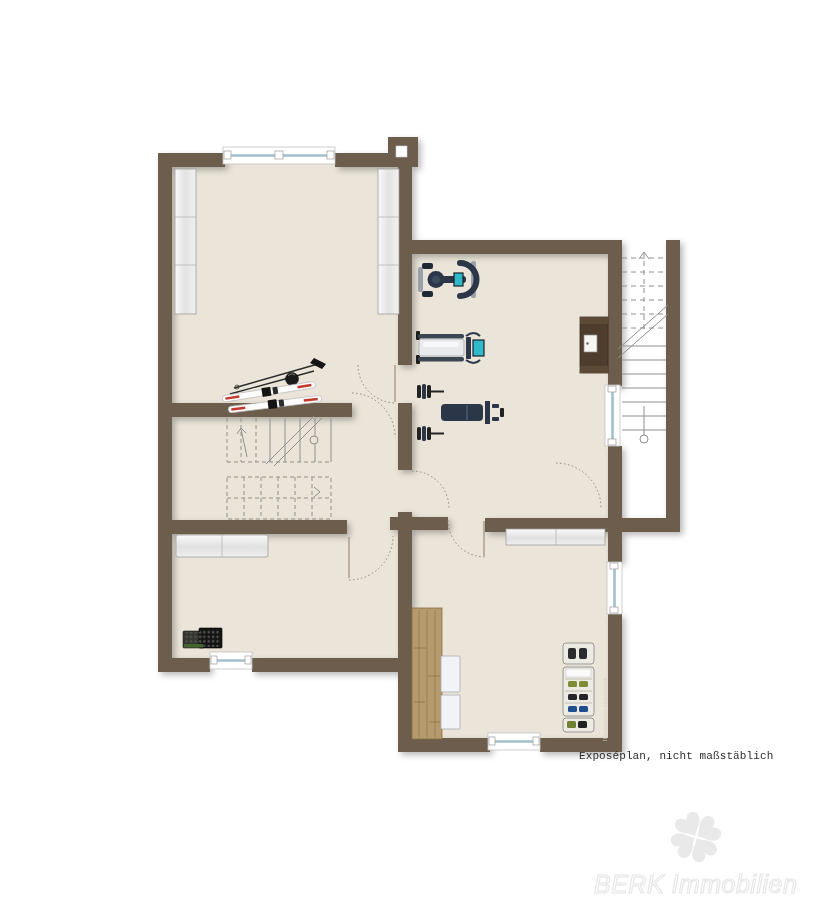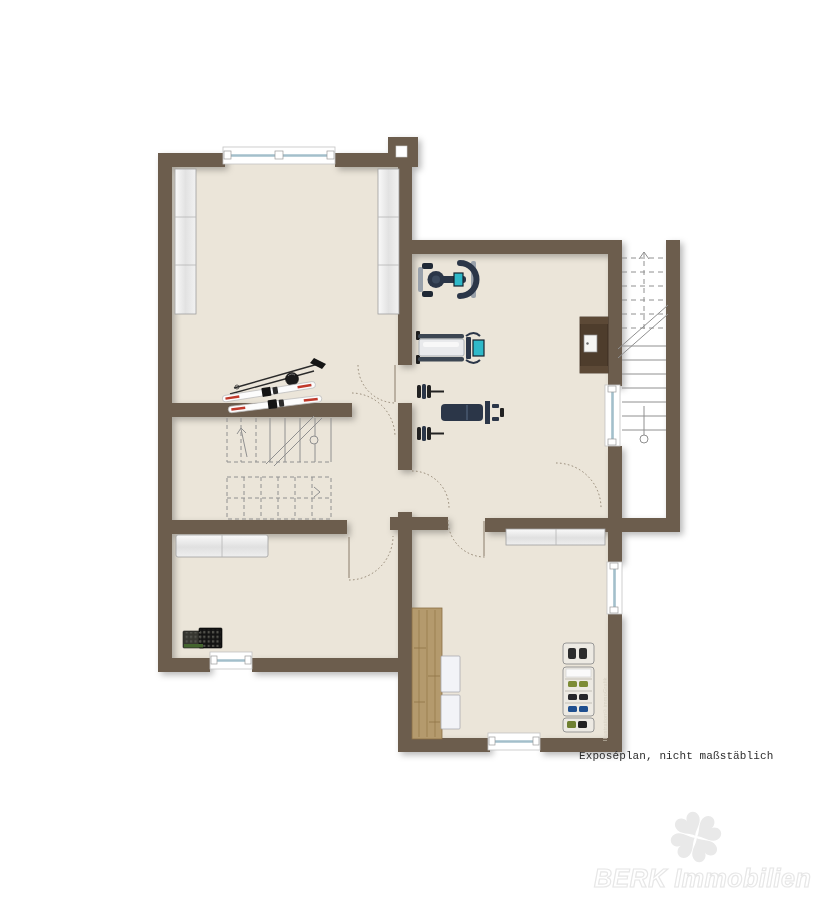--- a/index.html
+++ b/index.html
@@ -6,21 +6,21 @@
   .page{position:relative;width:835px;height:900px;background:#ffffff;overflow:hidden;
         font-family:"Liberation Sans",sans-serif;}
   .plan{position:absolute;left:0;top:0;}
   .footer-note{position:absolute;left:579px;top:750px;font-size:11px;color:#2b2b2b;
                letter-spacing:0.1px;white-space:nowrap;font-family:Liberation Mono, monospace;}
   .credit-vertical{position:absolute;left:602px;top:657px;height:84px;width:11px;
                    writing-mode:vertical-rl;transform:rotate(180deg);
                    font-size:5.5px;color:#d9d2c4;letter-spacing:0.2px;overflow:hidden;}
   .watermark{position:absolute;left:556px;top:808px;width:279px;height:92px;}
   .clover{position:absolute;left:88px;top:2px;}
-  .wm-text{position:absolute;left:38px;top:56px;font-size:25px;font-weight:bold;font-style:italic;
+  .wm-text{position:absolute;left:38px;top:62px;font-size:25px;font-weight:normal;font-style:italic;
            color:#ffffff;-webkit-text-stroke:1.2px #e7e7e7;letter-spacing:0.5px;white-space:nowrap;}
 </style>
 </head>
 <body>
 
 <div class="page">
 
   <svg class="plan" width="835" height="900" viewBox="0 0 835 900">
     <defs>
       <filter id="ws" x="-20%" y="-20%" width="140%" height="140%">

